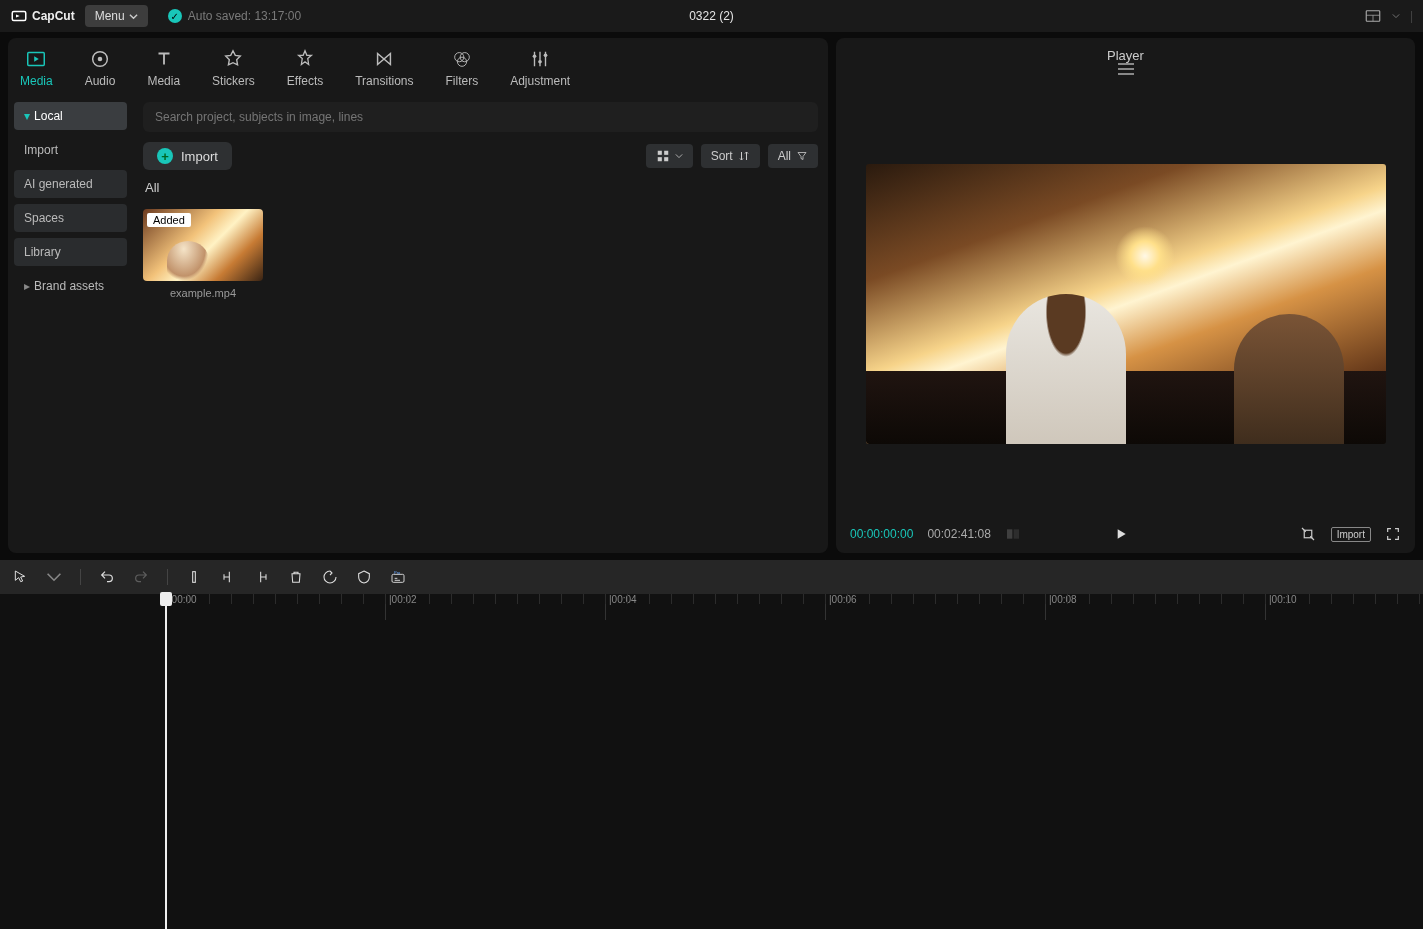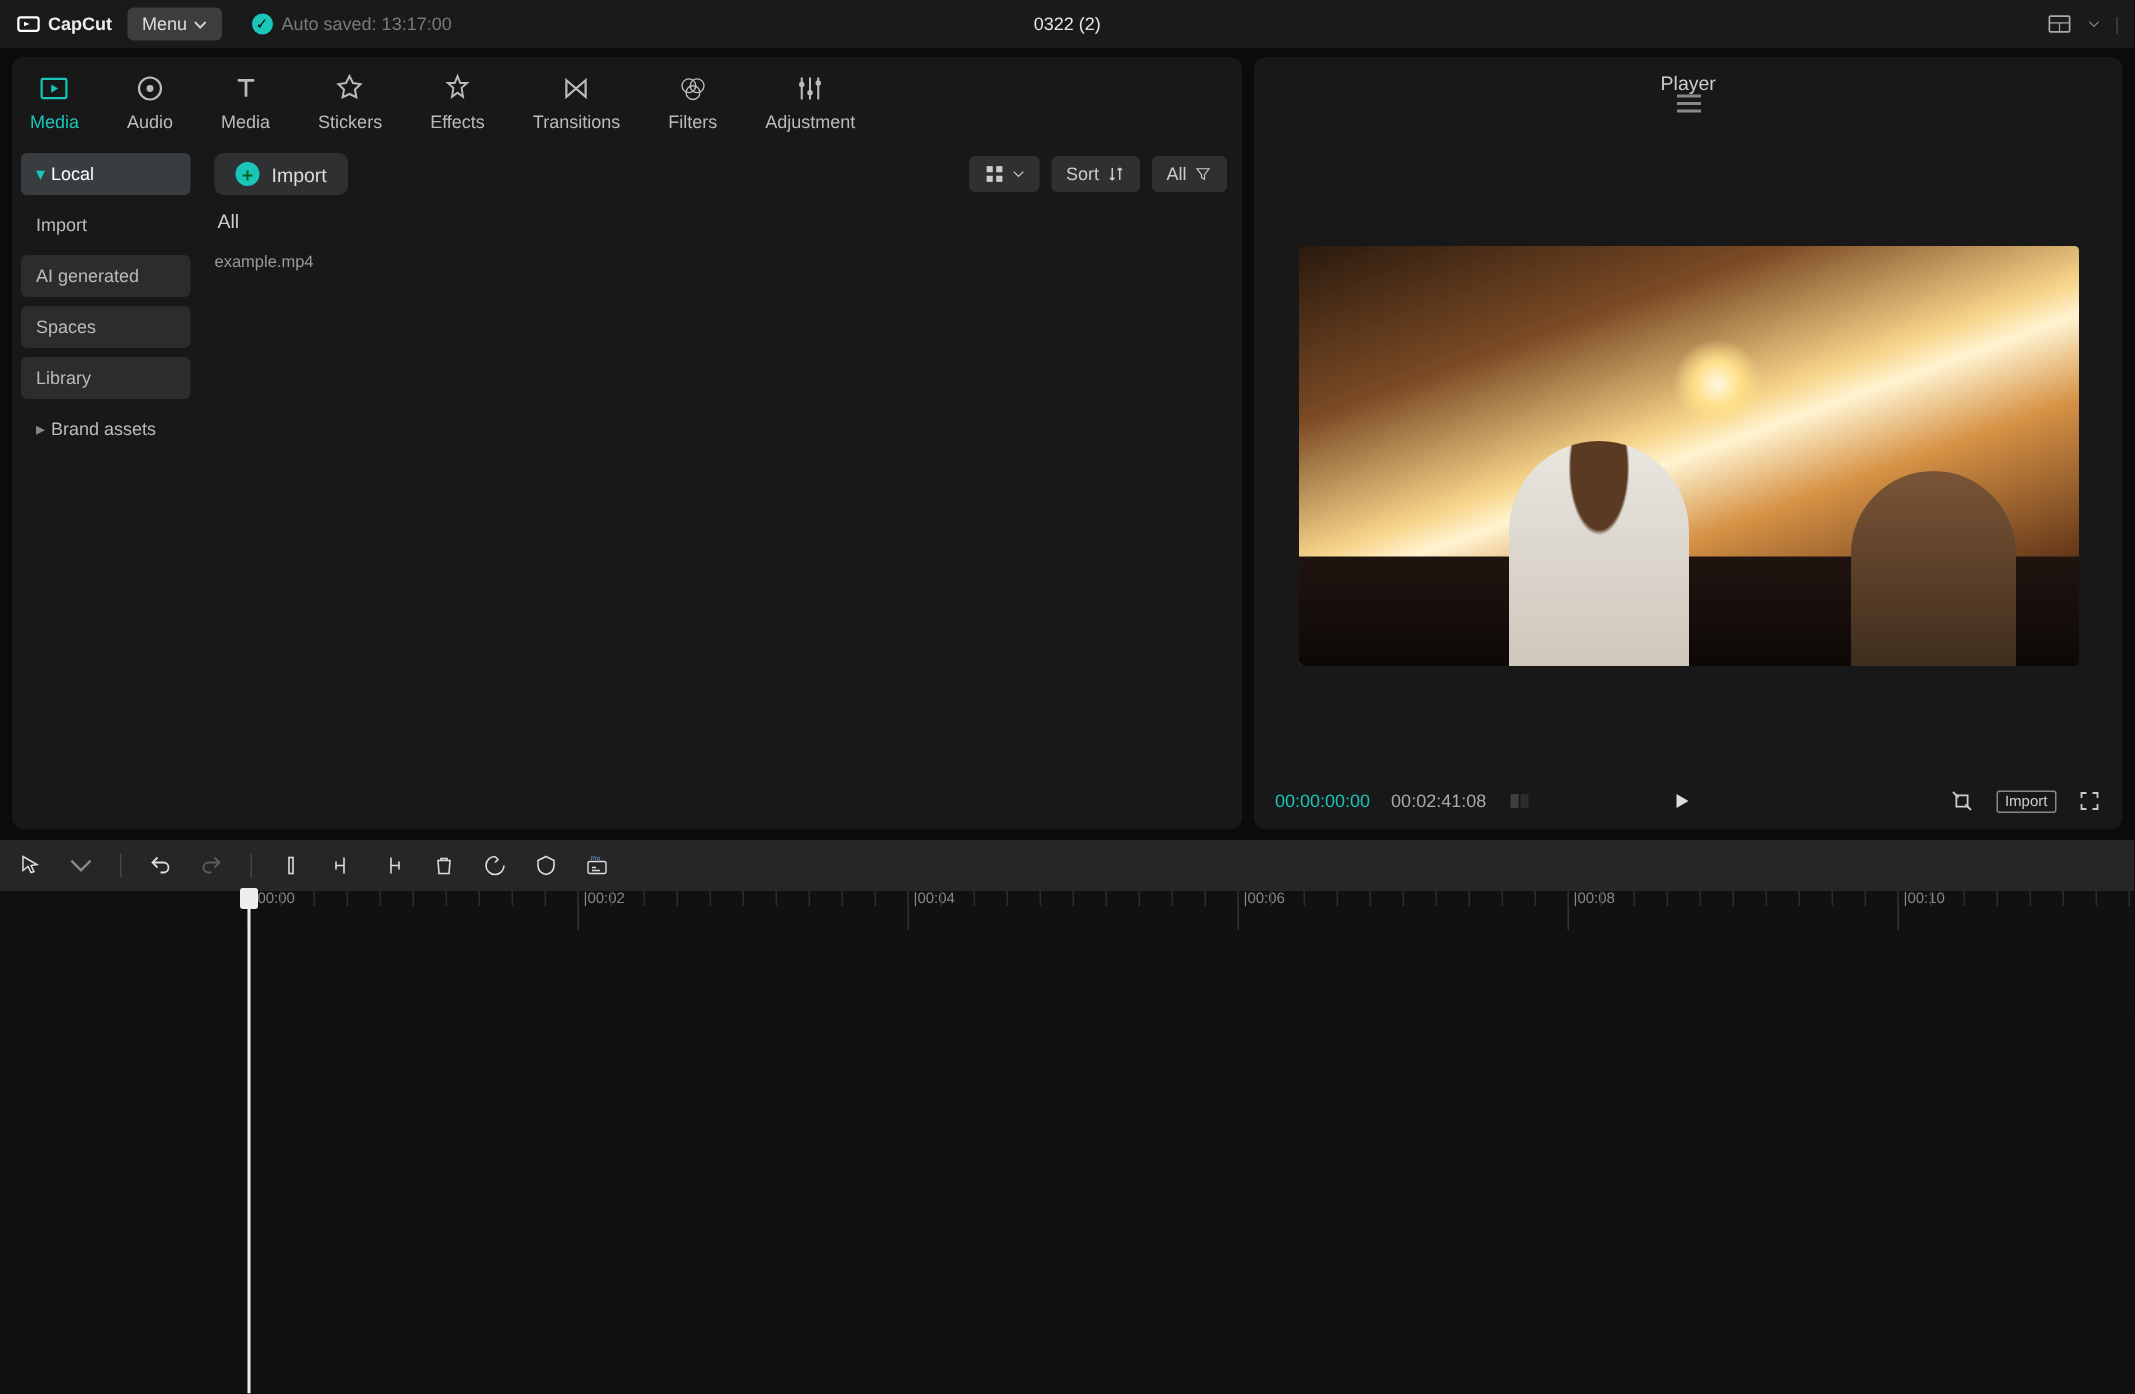--- a/index.html
+++ b/index.html
@@ -37,21 +37,21 @@
 .importbtn{background:#2e3032;border:none;color:#ddd;padding:6px 14px;border-radius:6px;display:flex;align-items:center;gap:8px;font-size:13px;}
 .importbtn .plus{width:16px;height:16px;border-radius:50%;background:#19c6b9;color:#062;display:flex;align-items:center;justify-content:center;font-weight:bold;}
 .viewctrls{margin-left:auto;display:flex;gap:8px;}
 .chip{background:#2e3032;border:none;color:#ccc;padding:5px 10px;border-radius:4px;font-size:12px;display:flex;align-items:center;gap:5px;}
 .section-label{font-size:13px;color:#ccc;padding-left:2px;}
 .thumbgrid{display:flex;gap:14px;flex-wrap:wrap;padding-top:4px;}
 .mediacard{width:120px;display:flex;flex-direction:column;gap:6px;}
 .thumb{width:120px;height:72px;border-radius:4px;background:linear-gradient(135deg,#6b3a1f 0%, #f2c27a 40%, #fff2c4 55%, #c77b34 75%, #3a2414 100%);position:relative;overflow:hidden;}
 .thumb::after{content:"";position:absolute;left:20%;bottom:0;width:35%;height:55%;background:radial-gradient(ellipse at 40% 20%, #f5e4c8 0%, #c1926a 60%, transparent 70%);border-radius:50% 50% 0 0;}
 .badge{position:absolute;top:4px;left:4px;background:#fff;color:#000;font-size:11px;padding:1px 6px;border-radius:2px;}
-.fname{font-size:11px;color:#9a9a9a;}
+.fname{font-size:11px;color:#9a9a9a;text-align:center;}
 
 
 .player{flex:1;height:515px;display:flex;flex-direction:column;overflow:hidden;}
 .player-head{display:flex;align-items:center;justify-content:space-between;padding:10px 14px;font-size:13px;color:#ccc;flex-direction:column;}
 .hamb{display:flex;flex-direction:column;gap:3px;}
 .hamb span{display:block;width:16px;height:2px;background:#888;}
 .player-stage{flex:1;display:flex;align-items:center;justify-content:center;padding:8px 10px 0 10px;}
 .player-img{width:520px;height:280px;background:linear-gradient(160deg,#2a1a0e 0%, #7a4a24 25%, #f7d48a 45%, #fff4d1 50%, #d69245 62%, #5f3317 85%, #16100b 100%);border-radius:3px;position:relative;overflow:hidden;}
 .player-img .sun{position:absolute;top:22%;left:48%;width:60px;height:60px;background:radial-gradient(circle,#fff8e6 0%,#ffe08a 35%,transparent 70%);}
 .player-img .person{position:absolute;bottom:0;left:27%;width:120px;height:150px;background:radial-gradient(ellipse at 50% 12%,#5a3a22 0 22%,transparent 24%),linear-gradient(#e9e6e0,#cfc7bb);border-radius:60px 60px 0 0;}
@@ -194,20 +194,23 @@
           </button>
         <button class="sidepill soft">
             <span>Library</span>
           </button>
         <button class="sidepill">
             <span style="color:#888">▸</span>
             <span>Brand assets</span>
           </button>
       </div>
       <div class="libmain">
+        <div class="searchrow">
+          <input class="searchbox" placeholder="Search project, subjects in image, lines" style="">
+        </div>
         <div class="importrow">
           <button class="importbtn">
             <span class="plus">+</span>
             <span>Import</span>
           </button>
           <div class="viewctrls">
             <button class="chip">
                 <svg width="14" height="14" viewBox="0 0 24 24">
                   <rect x="3" y="3" width="7" height="7" fill="#ccc"></rect>
                   <rect x="14" y="3" width="7" height="7" fill="#ccc"></rect>
@@ -228,20 +231,23 @@
                 <span>All</span>
                 <svg width="12" height="12" viewBox="0 0 24 24">
                   <path d="M4 5h16l-6 8v6l-4-2v-4z" stroke="#ccc" fill="none" stroke-width="1.6"></path>
                 </svg>
               </button>
           </div>
         </div>
         <div class="section-label">All</div>
         <div class="thumbgrid">
           <div class="mediacard">
+            <div class="thumb">
+              <span class="badge">Added</span>
+            </div>
             <div class="fname">example.mp4</div>
           </div>
         </div>
       </div>
     </div>
   </div>
 
   <div class="panel player">
     <div class="player-head">
       <span>Player</span>

